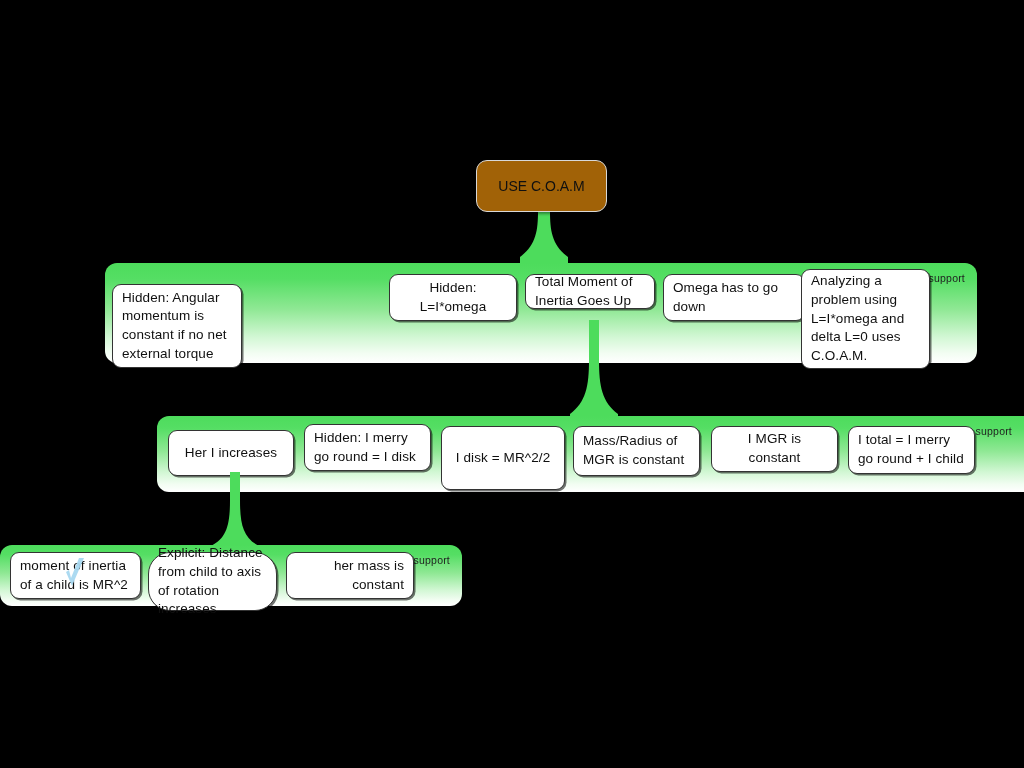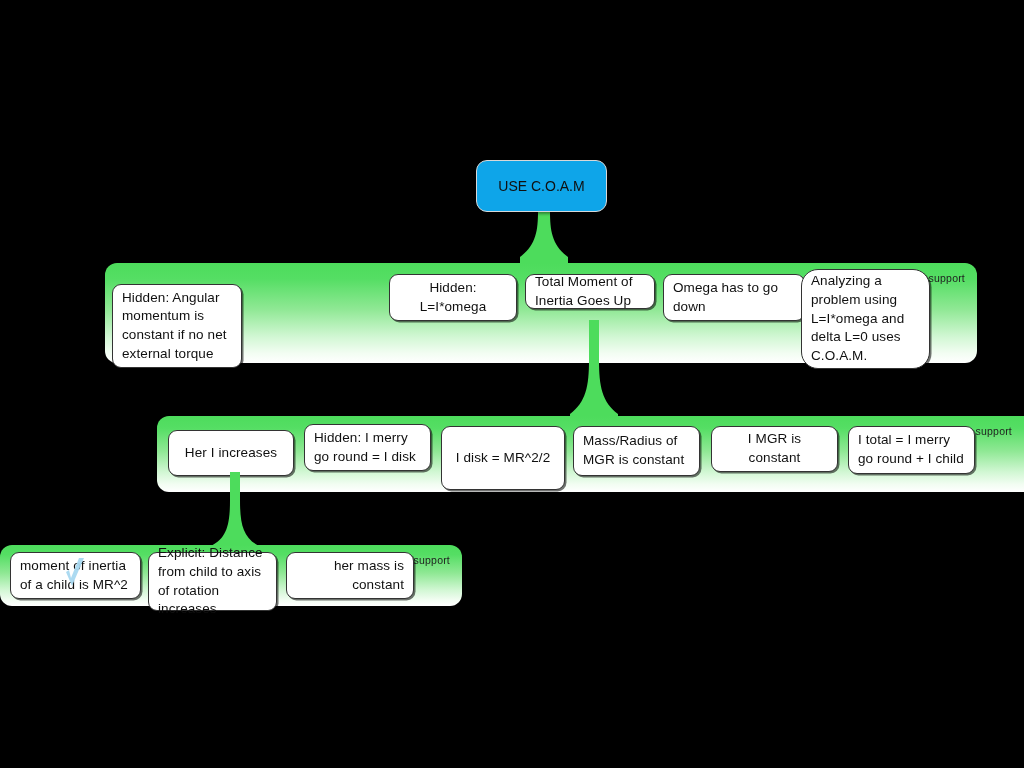--- a/index.html
+++ b/index.html
@@ -39,21 +39,21 @@
     font-size: 13.5px;
     line-height: 1.38;
     color: #101010;
     letter-spacing: 0.1px;
   }
   .node.center { justify-content: center; text-align: center; }
 
   .root-node {
     position: absolute;
     box-sizing: border-box;
-    background: #0ea5e9;
+    background: #a16207;
     border: 1px solid #d8d8d8;
     border-radius: 11px;
     box-shadow: 1px 2px 3px rgba(0,0,0,0.4);
     display: flex;
     align-items: center;
     justify-content: center;
     font-size: 14px;
     color: #101010;
   }
 
@@ -121,21 +121,21 @@
   </div>
 
   <div class="node" style="left:525px; top:274px; width:130px; height:35px;">
     <span>Total Moment of Inertia Goes Up</span>
   </div>
 
   <div class="node" style="left:663px; top:274px; width:142px; height:47px;">
     <span>Omega has to go down</span>
   </div>
 
-  <div class="node" style="left:801px; top:269px; width:129px; height:100px;border-radius:17px;">
+  <div class="node" style="left:801px; top:269px; width:129px; height:100px;">
     <span>Analyzing a problem using L=I*omega and delta L=0 uses C.O.A.M.</span>
   </div>
 
   <svg class="connector" style="left:566px; top:320px; width:56px; height:102px;" viewBox="0 0 56 102" preserveAspectRatio="none">
     <path d="M23,0 L33,0 L33,40
              C33,66 36,82 52,94
              L52,102 L4,102 L4,94
              C20,82 23,66 23,40 Z" fill="#4ddc5c"></path>
   </svg>
 
@@ -175,21 +175,21 @@
   </svg>
 
   <div class="panel" style="left:0px; top:545px; width:462px; height:61px;">
     <span class="support-label">support</span>
   </div>
 
   <div class="node" style="left:10px; top:552px; width:131px; height:47px;">
     <span>moment of inertia of a child is MR^2</span>
   </div>
 
-  <div class="node" style="left:148px; top:552px; width:129px; height:59px;">
+  <div class="node" style="left:148px; top:552px; width:129px; height:59px;border-radius:22px;">
     <span>Explicit: Distance from child to axis of rotation increases</span>
   </div>
 
   <div class="node" style="left:286px; top:552px; width:128px; height:47px;text-align:right;">
     <span>her mass is constant</span>
   </div>
 
   <div class="root-node" style="left:476px; top:160px; width:131px; height:52px;">
     <span>USE C.O.A.M</span>
   </div>

